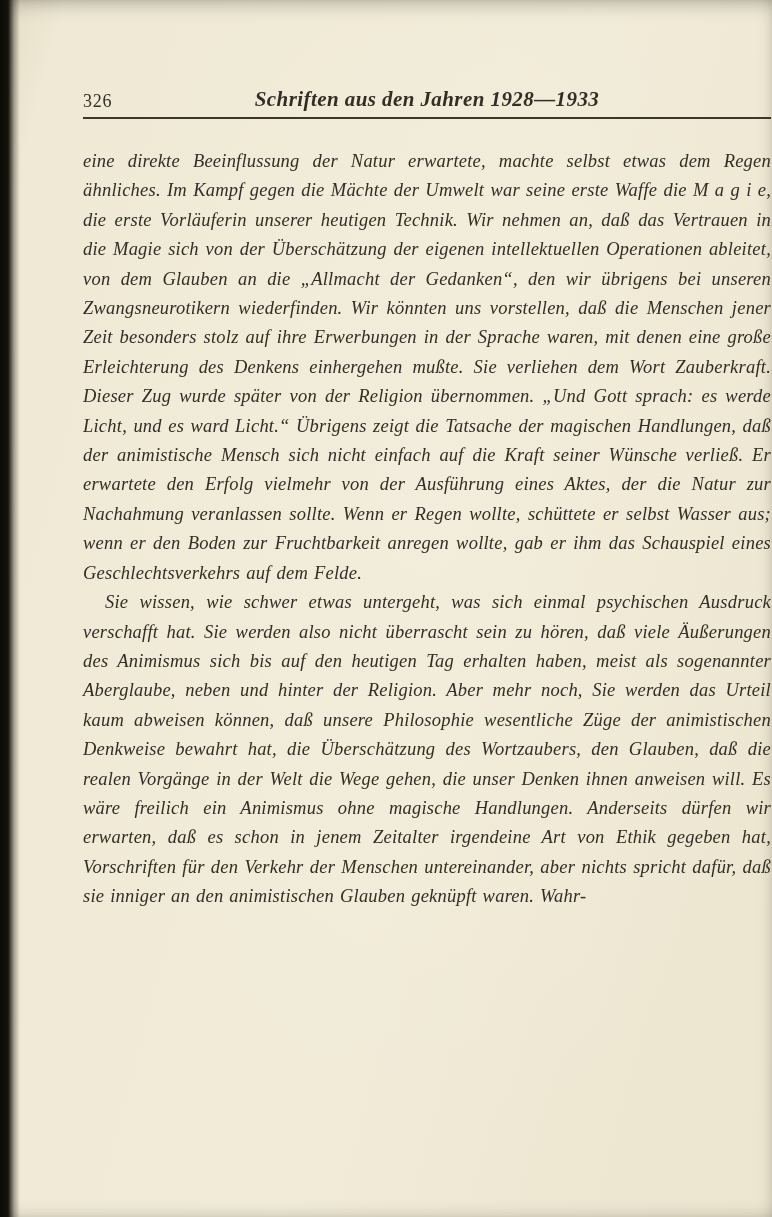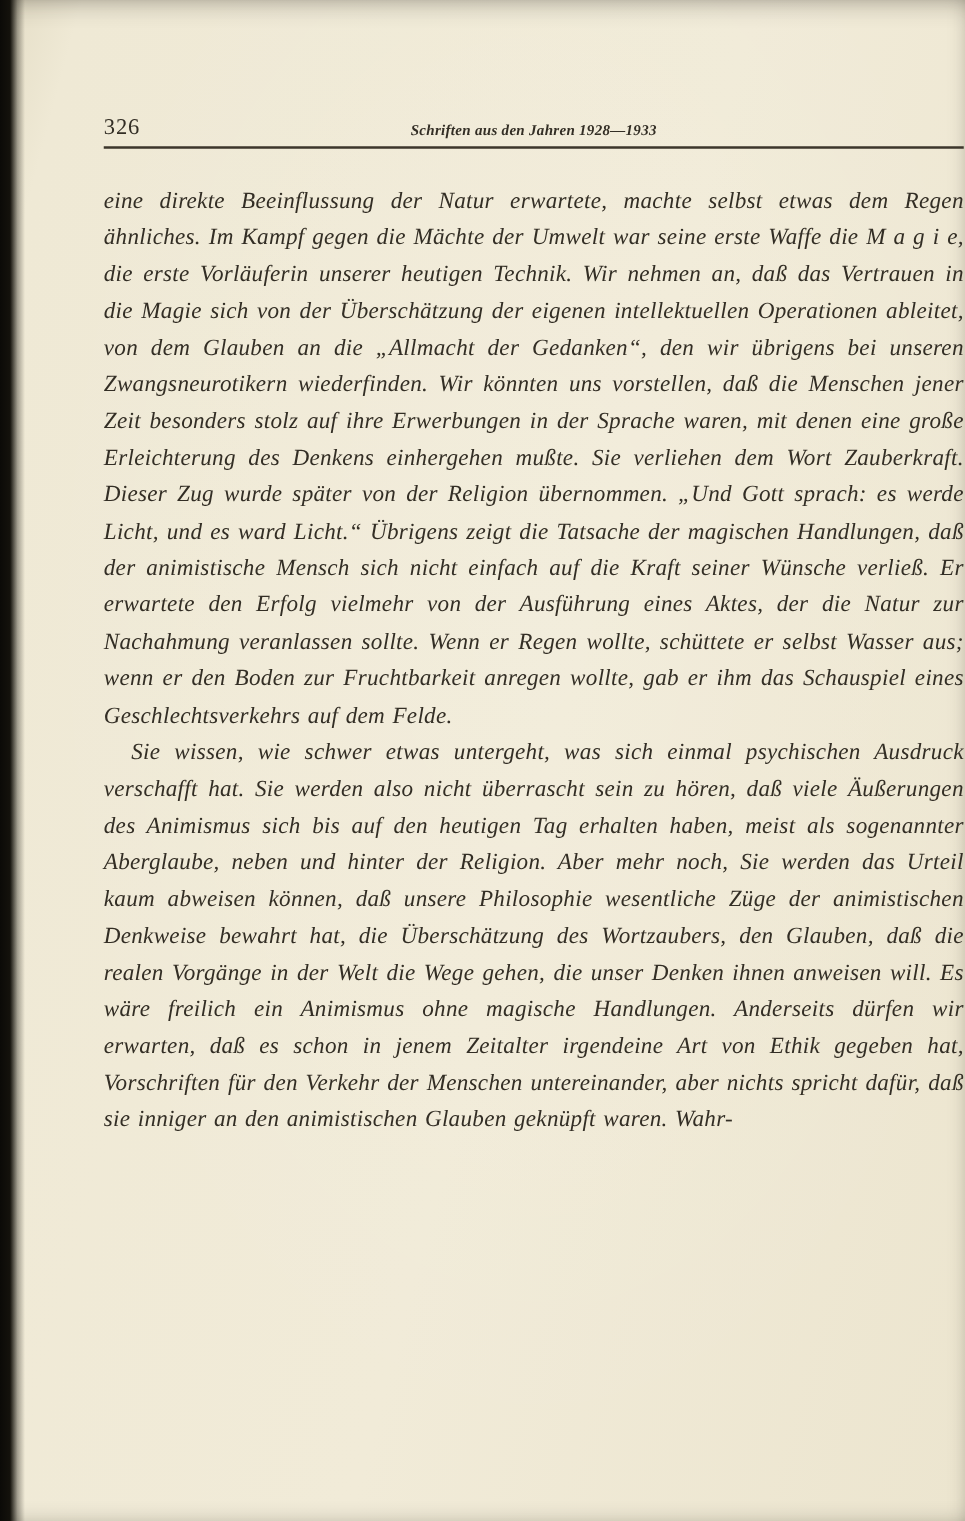--- a/index.html
+++ b/index.html
@@ -51,21 +51,21 @@
     letter-spacing: 0.04em;
   }
   .running-title {
     position: absolute;
     left: 0;
     right: 0;
     bottom: 5px;
     text-align: center;
     font-style: italic;
     font-weight: 600;
-    font-size: 12px;
+    font-size: 21px;
     letter-spacing: 0.02em;
   }
   .body-text {
     margin-top: 28px;
     font-size: 18.5px;
     line-height: 29.4px;
     text-align: justify;
     letter-spacing: 0.012em;
     word-spacing: 0.06em;
     font-style: italic;

